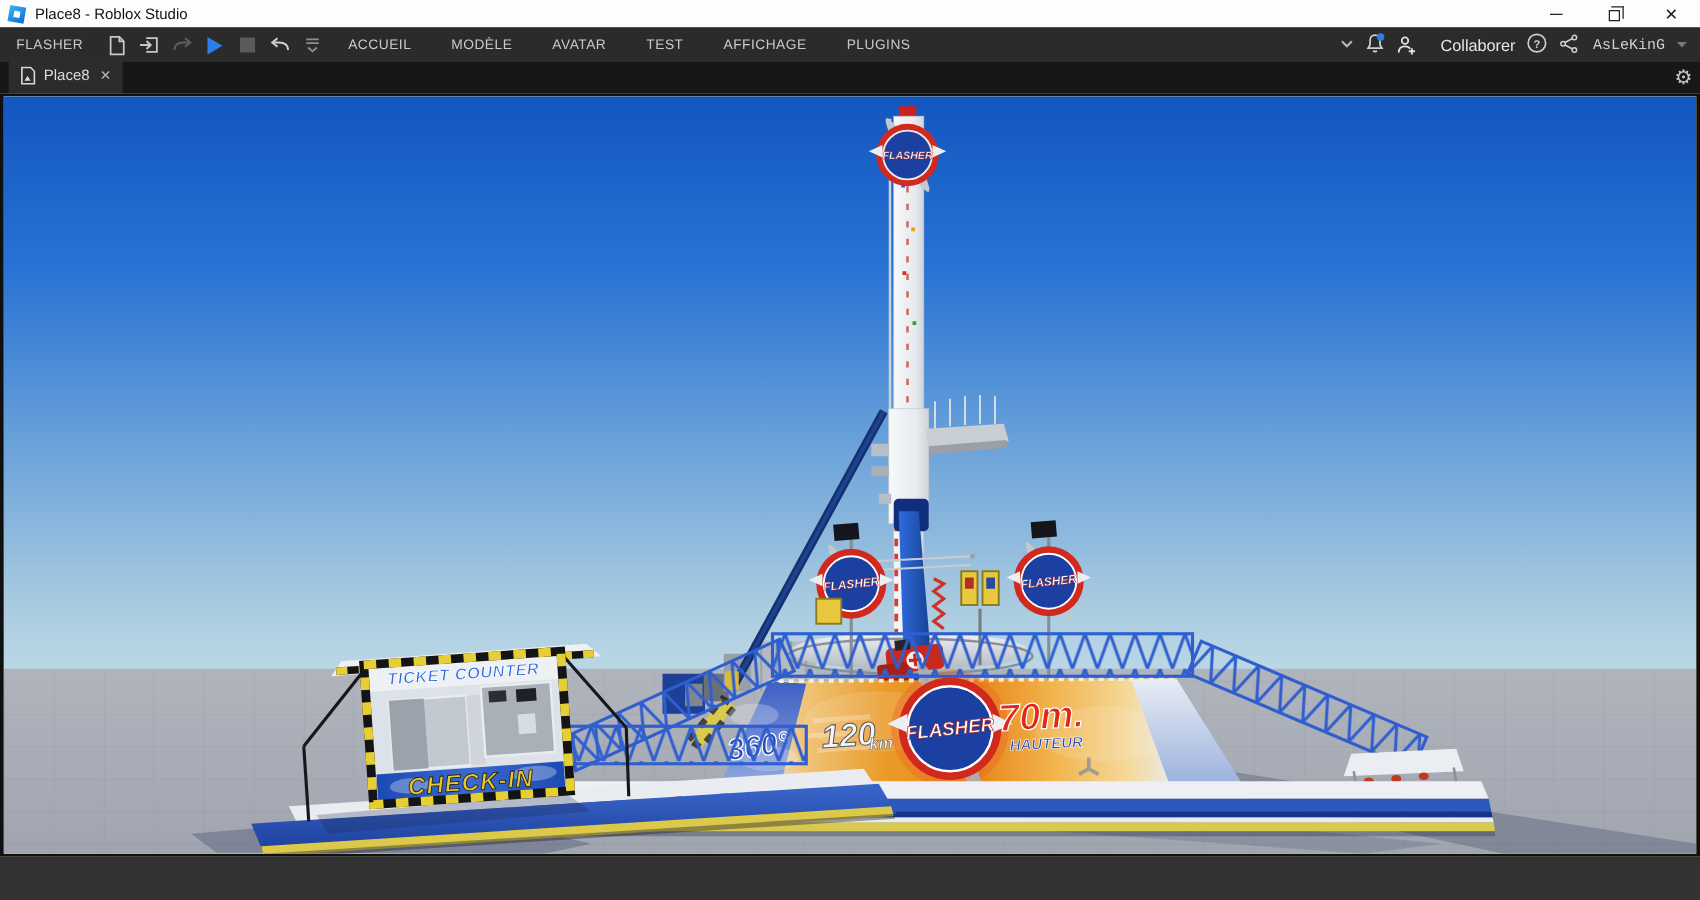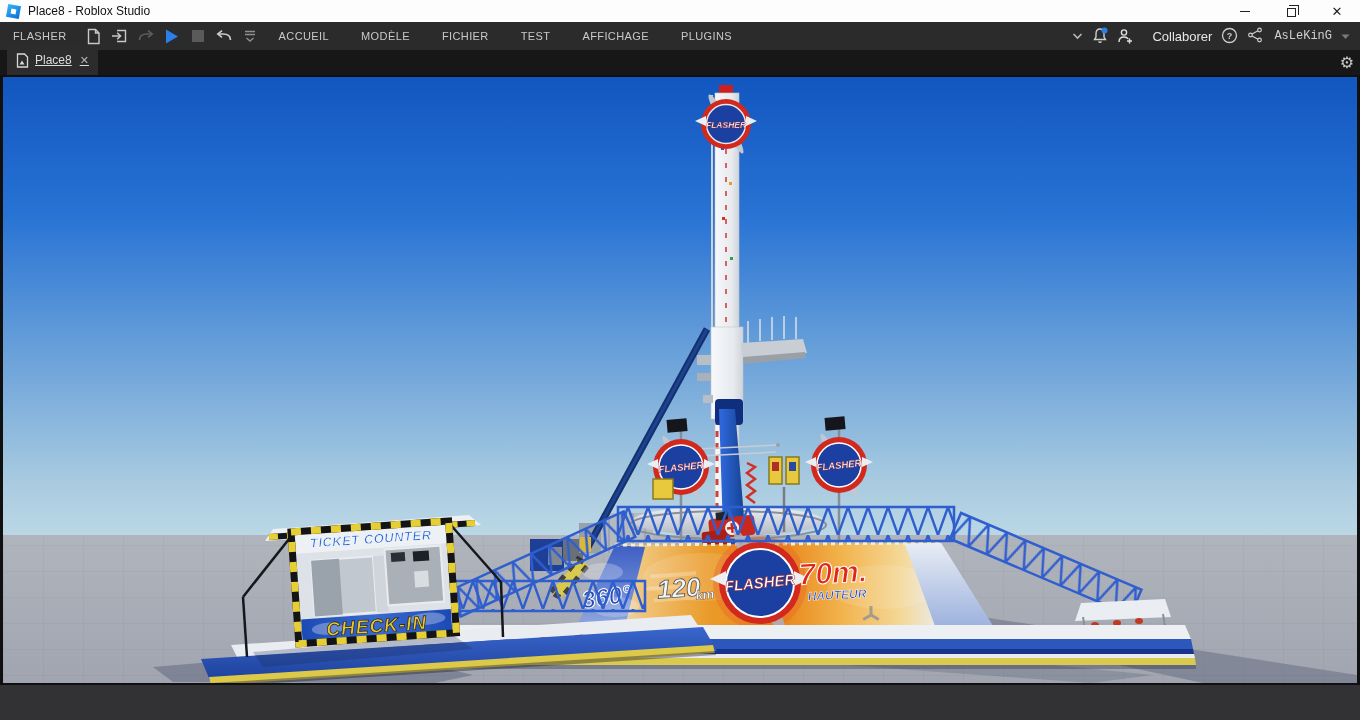--- a/index.html
+++ b/index.html
@@ -22,21 +22,21 @@
   .menubar{height:28px;background:#2b2b2c;display:flex;align-items:center;color:#c9c9c9;font-size:11px;flex:0 0 auto;}
   .file-menu{padding:0 14px 0 13px;letter-spacing:.4px;}
   .tb-icon{width:26px;height:24px;display:flex;align-items:center;justify-content:center;}
   .menu-item{padding:0 16px;letter-spacing:.4px;text-align:center;}
   .menubar-right{margin-left:auto;display:flex;align-items:center;gap:9px;padding-right:10px;}
   .collab-label{font-size:13px;color:#e6e6e6;}
   .user-label{font-size:12px;color:#cfcfcf;margin-left:2px;font-family:Liberation Mono, monospace;}
 
   
   .tabbar{height:25px;background:#171717;display:flex;align-items:flex-end;flex:0 0 auto;position:relative;}
-  .tab{height:22px;background:#2c2c2c;display:flex;align-items:center;gap:6px;padding:15px 9px;margin-left:7px;color:#dcdcdc;font-size:12px;text-decoration:underline;}
+  .tab{height:22px;background:#2c2c2c;display:flex;align-items:center;gap:6px;padding:15px 9px;margin-left:7px;color:#dcdcdc;font-size:12px;}
   .tab-close{color:#b5b5b5;font-size:11px;padding-left:2px;}
   .tabbar-gear{margin-left:auto;margin-right:6px;align-self:center;color:#c6c6c6;font-size:16px;line-height:16px;}
 
   
   .viewport{flex:1 1 auto;border:2px solid #101010;border-left-width:3px;border-right-width:3px;position:relative;background:#fef9c3;}
   .viewport svg{display:block;width:100%;height:100%;}
 
   
   .bottomstrip{height:35px;background:#323234;flex:0 0 auto;}
 
@@ -102,21 +102,21 @@
     </div>
     <div class="tb-icon">
       <svg width="12" height="14" viewBox="0 0 12 14">
           <path d="M1 2.5 h10 M1 5.5 h10" stroke="#8f8f8f" stroke-width="1.3"></path>
           <path d="M2.5 9 L6 12 L9.5 9" fill="none" stroke="#8f8f8f" stroke-width="1.4"></path>
         </svg>
     </div>
 
     <div class="menu-item">ACCUEIL</div>
     <div class="menu-item">MODÈLE</div>
-    <div class="menu-item">FICHIER</div>
+    <div class="menu-item">AVATAR</div>
     <div class="menu-item">TEST</div>
     <div class="menu-item">AFFICHAGE</div>
     <div class="menu-item">PLUGINS</div>
 
     <div class="menubar-right">
       <span>
         <svg width="11" height="8" viewBox="0 0 11 8">
             <path d="M1.5 2 L5.5 6 L9.5 2" fill="none" stroke="#b8b8b8" stroke-width="1.6"></path>
           </svg>
       </span>

